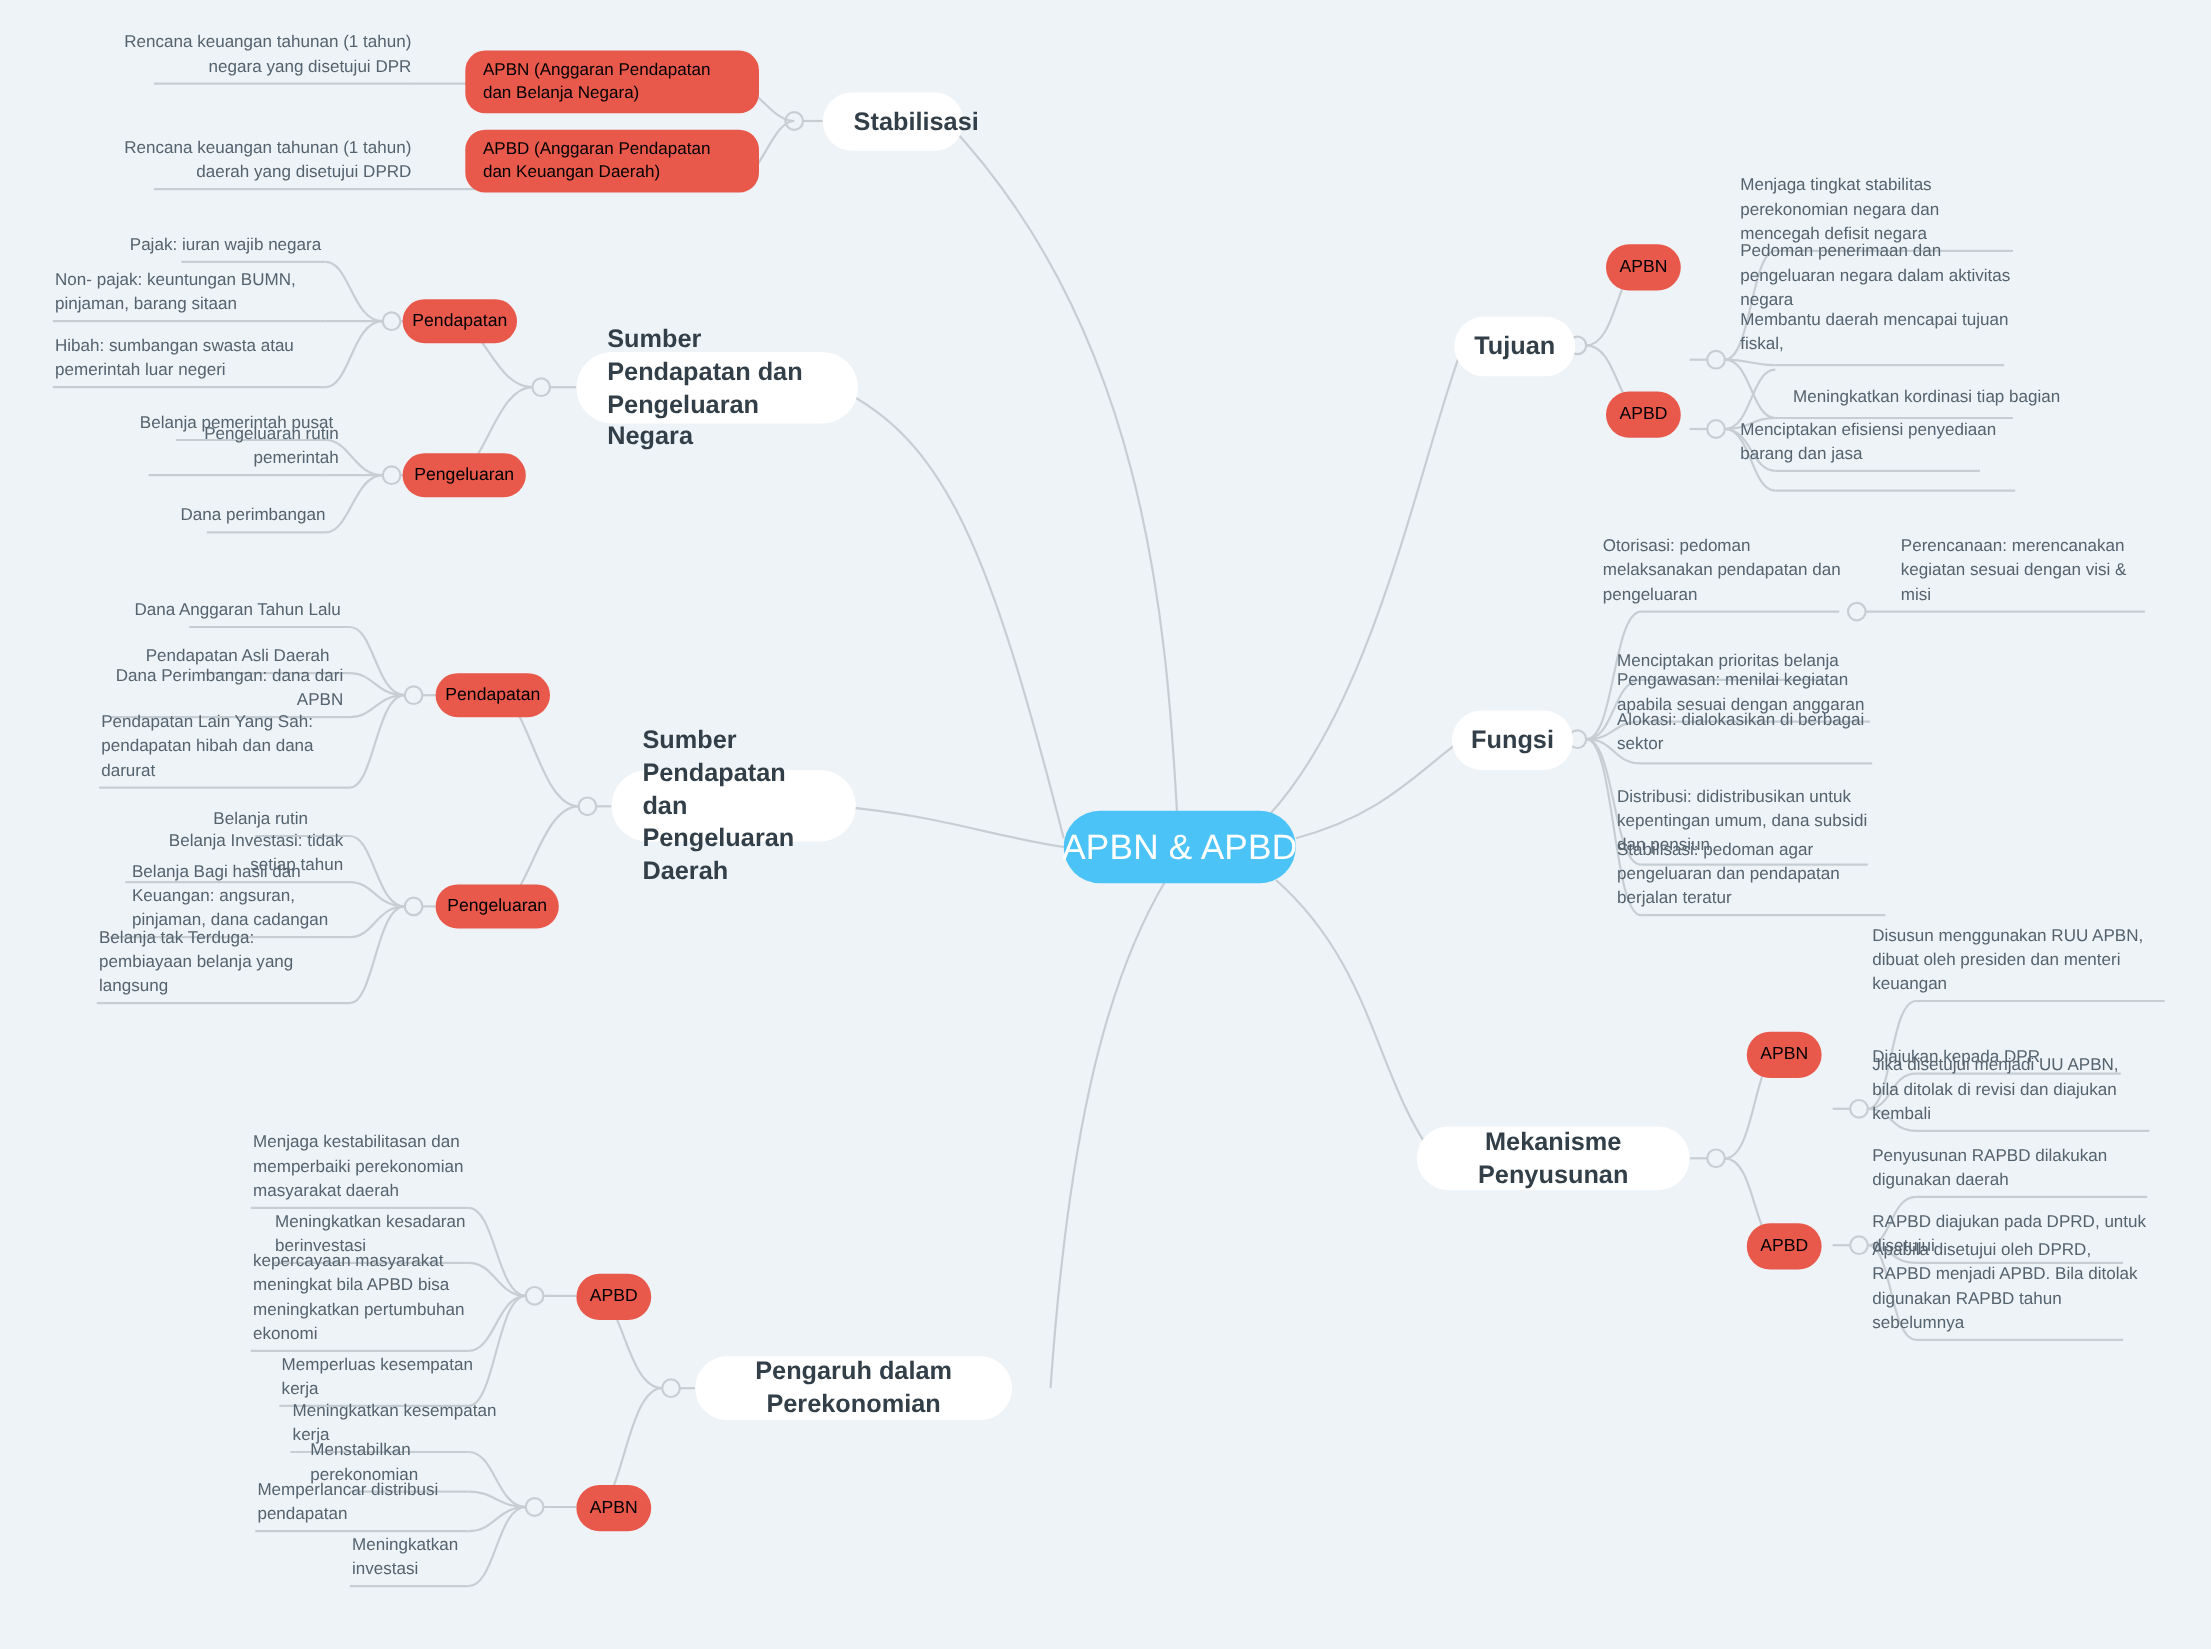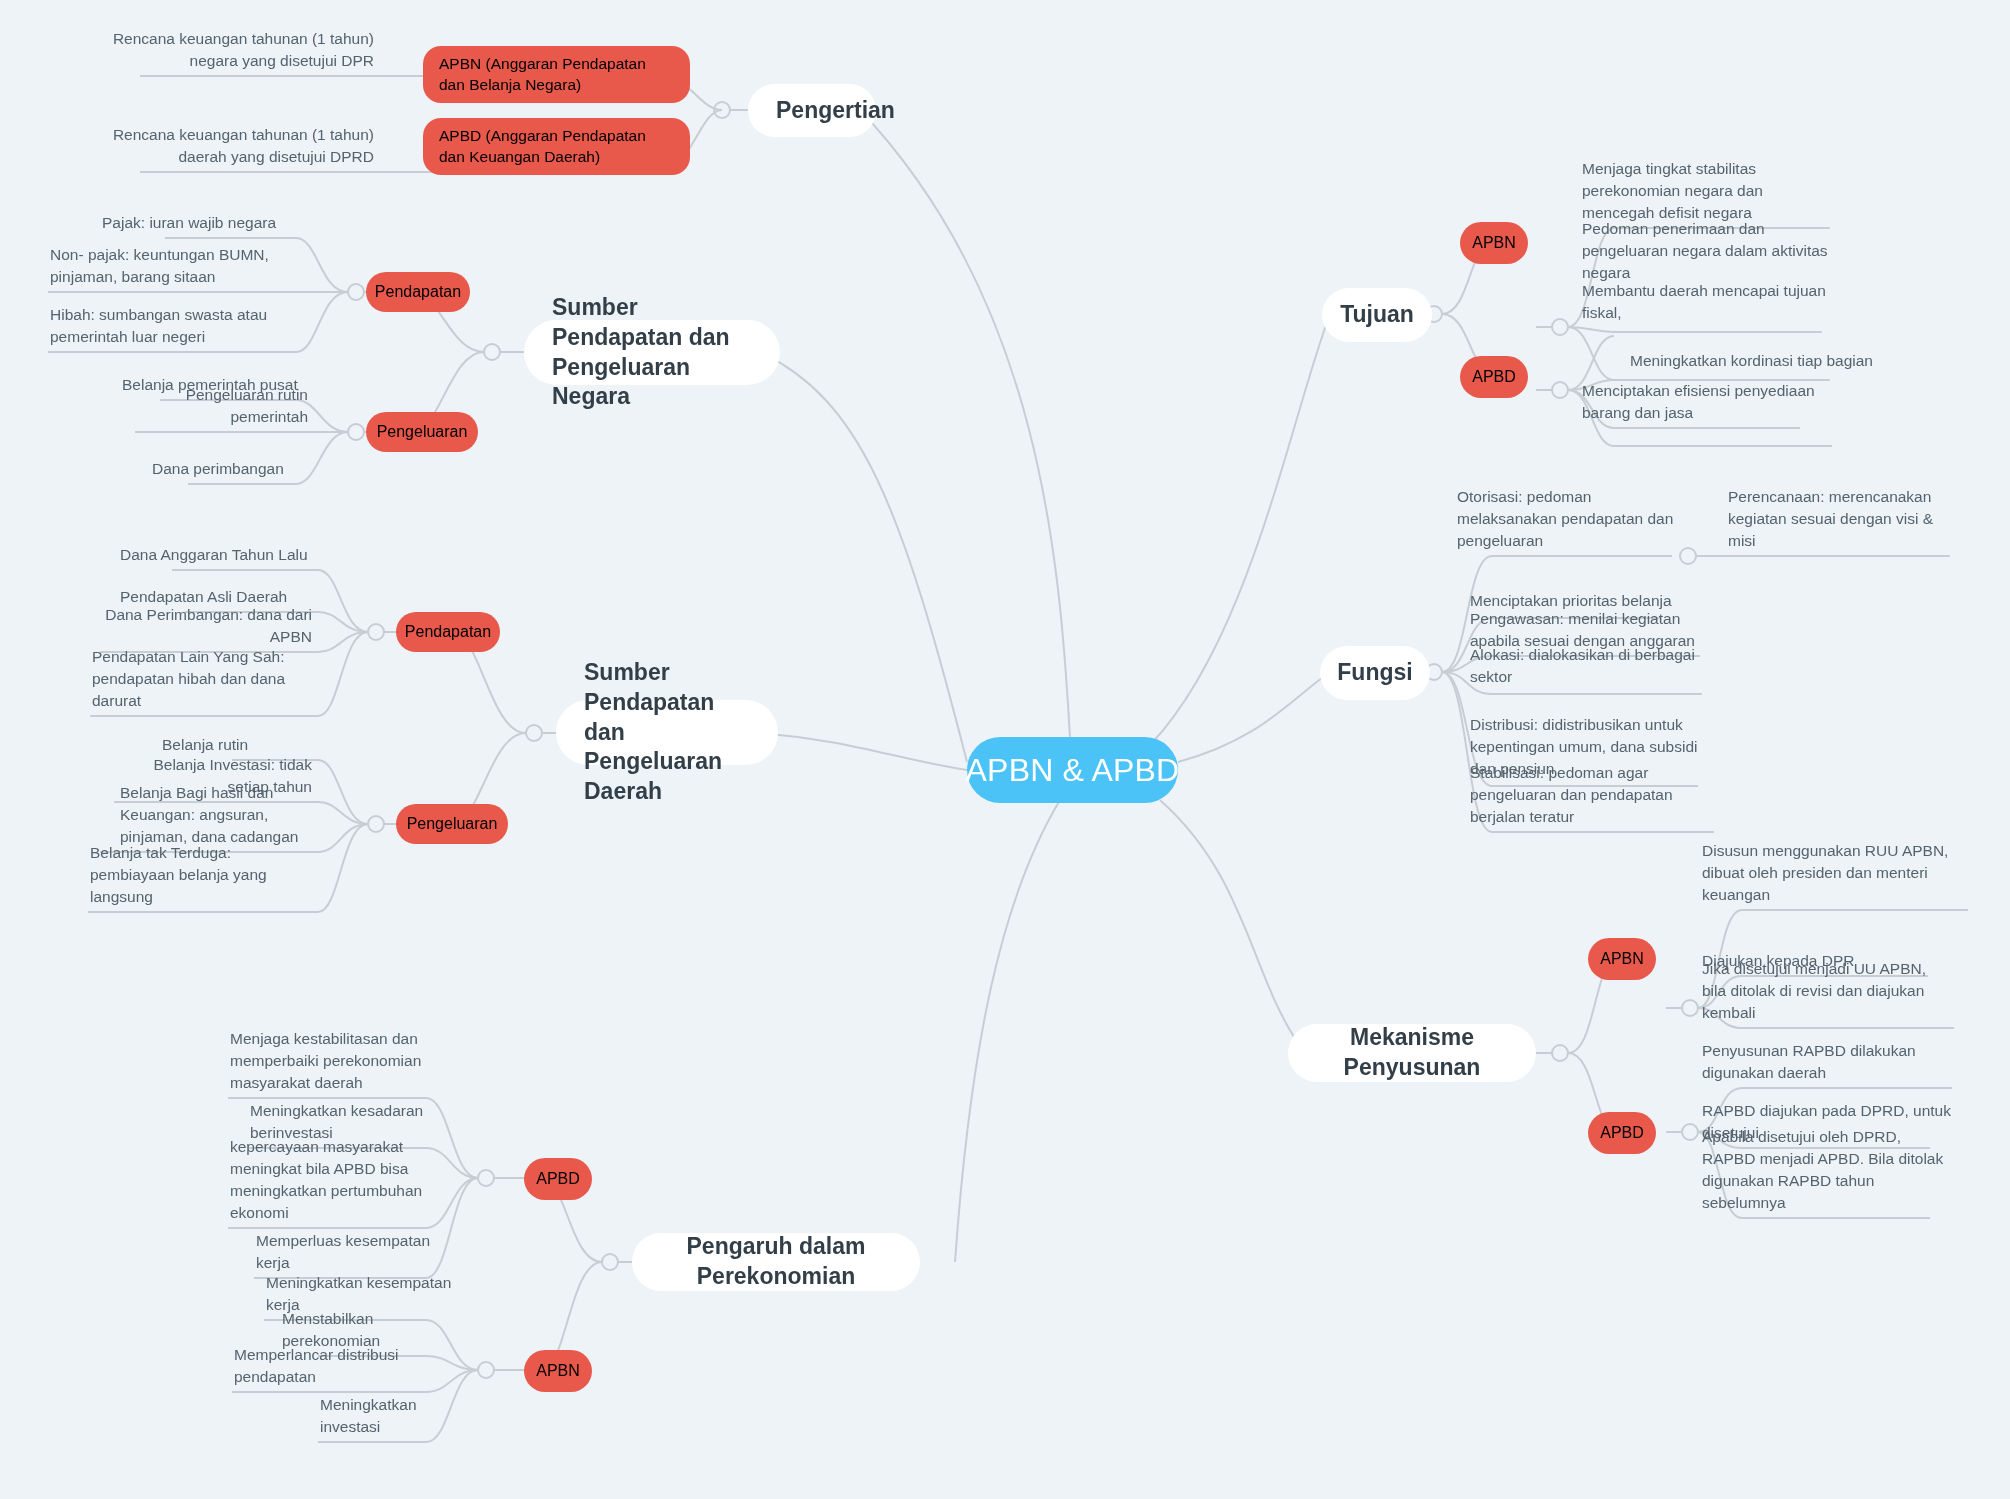--- a/index.html
+++ b/index.html
@@ -53,21 +53,21 @@
     padding:10px 16px;line-height:1.35;white-space:normal;}
 
   .leaf{
     color:#55636e;
     font-size:15.5px;
     line-height:1.42;
     box-sizing:border-box;
     display:flex;
     align-items:flex-end;
   }
-  .leaf.r{justify-content:flex-start;text-align:right;}
+  .leaf.r{justify-content:center;text-align:right;}
   .leaf.l{justify-content:flex-start;text-align:left;}
   .leaf span{display:block;padding:0 2px 4px 2px;}
 </style>
 </head>
 <body>
 
 <div id="canvas">
 
   <svg class="links" viewBox="0 0 2010 1499">
 
@@ -228,21 +228,21 @@
     <line x1="1742" y1="1148" x2="1930" y2="1148"></line>
     <path d="M1698,1132 C1720,1132 1718,1218 1742,1218"></path>
     <line x1="1742" y1="1218" x2="1930" y2="1218"></line>
   </svg>
 
   <div class="node root" style="left:967px;top:737px;width:211px;height:66px;">
     <span>APBN &amp; APBD</span>
   </div>
 
   <div class="node main" style="left:748px;top:84px;width:128px;height:53px;">
-    <span>Pengertian</span>
+    <span>Stabilisasi</span>
   </div>
 
   <div class="node pill wide" style="left:423px;top:46px;width:267px;height:57px;">
     <span>APBN (Anggaran Pendapatan dan Belanja Negara)</span>
   </div>
   <div class="node pill wide" style="left:423px;top:118px;width:267px;height:57px;">
     <span>APBD (Anggaran Pendapatan dan Keuangan Daerah)</span>
   </div>
 
   <div class="node leaf r" style="left:110px;top:36px;width:266px;height:40px;">

